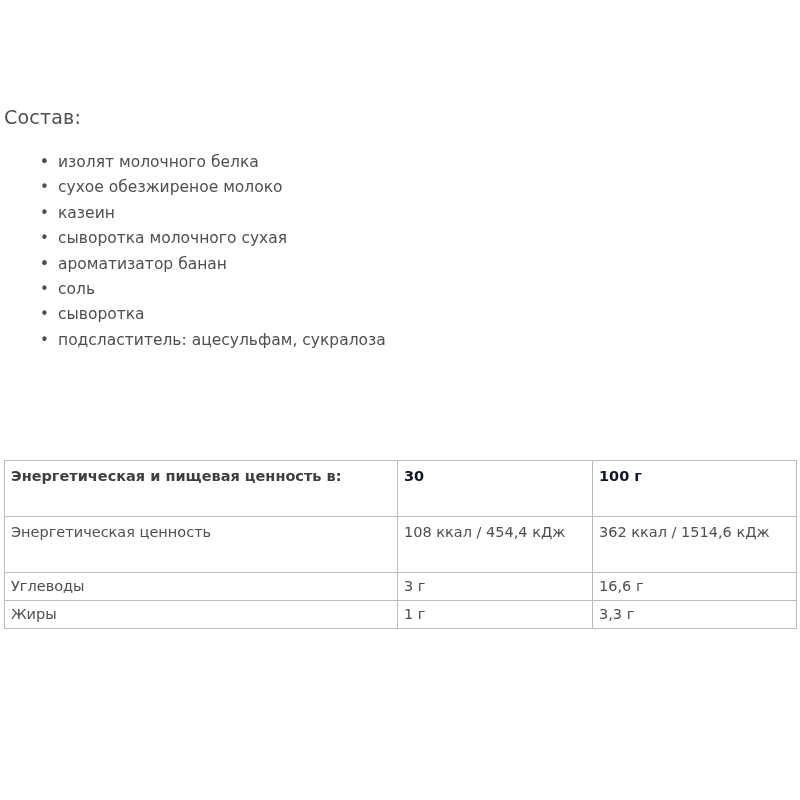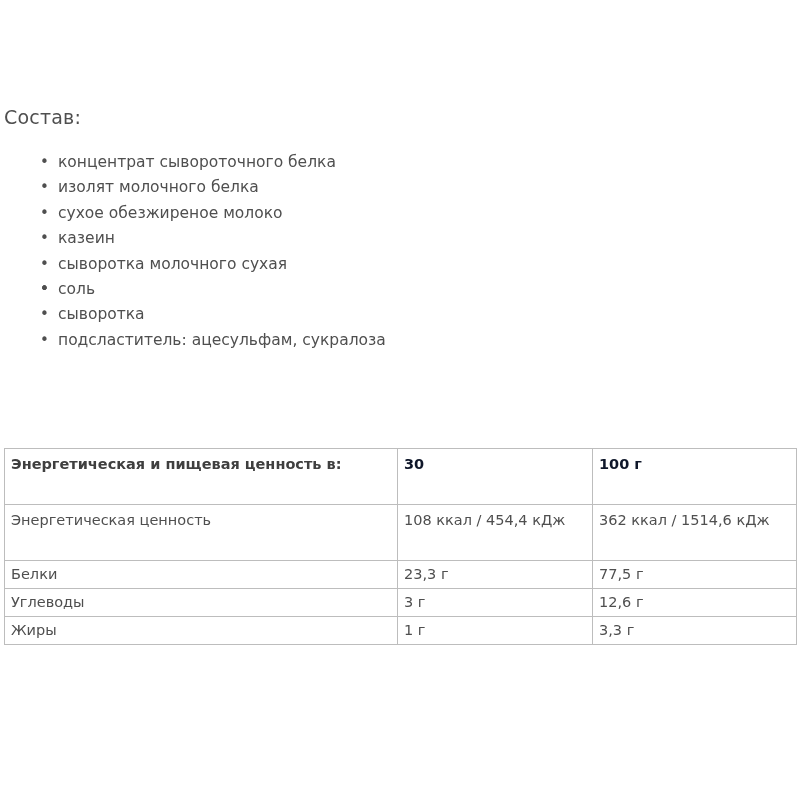--- a/index.html
+++ b/index.html
@@ -50,21 +50,21 @@
     position: absolute;
     left: -18px;
     top: 0;
     font-size: 15px;
     line-height: 25.4px;
     color: #4f4f4f;
   }
   .nutrition-table {
     position: absolute;
     left: 4px;
-    top: 448px;
+    top: 460px;
     width: 792px;
     border-collapse: collapse;
     table-layout: fixed;
     border-radius: 10px;
   }
   .nutrition-table td {
     border: 1px solid #bdbdbd;
     padding: 5px 6px 6px 6px;
     font-size: 14.5px;
     line-height: 20px;
@@ -88,27 +88,27 @@
   .row-small td { height: 19px; padding-top: 3px; padding-bottom: 4px;}
 </style>
 </head>
 <body>
 
 <div class="page">
 
   <div class="heading">Состав:</div>
 
   <ul class="ingredients">
-    <li><span class="bullet">•</span><span>концентрат сывороточного белка</span></li>
+    <li><span class="bullet">•</span></li>
     <li><span class="bullet">•</span><span>изолят молочного белка</span></li>
     <li><span class="bullet">•</span><span>сухое обезжиреное молоко</span></li>
     <li><span class="bullet">•</span><span>казеин</span></li>
     <li><span class="bullet">•</span><span>сыворотка молочного сухая</span></li>
     <li><span class="bullet">•</span></li>
-    <li><span class="bullet">•</span></li>
+    <li><span class="bullet">•</span><span>ароматизатор банан</span></li>
     <li><span class="bullet">•</span><span>соль</span></li>
     <li><span class="bullet">•</span><span>сыворотка</span></li>
     <li><span class="bullet">•</span><span>подсластитель: ацесульфам, сукралоза</span></li>
   </ul>
 
   <table class="nutrition-table">
     <colgroup>
       <col class="col-1">
       <col class="col-2">
       <col class="col-3">
@@ -118,28 +118,23 @@
         <td class="label-head">Энергетическая и пищевая ценность в:</td>
         <td class="col-head">30</td>
         <td class="col-head">100 г</td>
       </tr>
       <tr class="row-energy">
         <td>Энергетическая ценность</td>
         <td>108 ккал / 454,4 кДж</td>
         <td>362 ккал / 1514,6 кДж</td>
       </tr>
       <tr class="row-small">
-        <td>Белки</td>
-        <td>23,3 г</td>
-        <td>77,5 г</td>
-      </tr>
-      <tr class="row-small">
         <td>Углеводы</td>
         <td>3 г</td>
-        <td>12,6 г</td>
+        <td>16,6 г</td>
       </tr>
       <tr class="row-small">
         <td>Жиры</td>
         <td>1 г</td>
         <td>3,3 г</td>
       </tr>
     </tbody>
   </table>
 
 </div>

